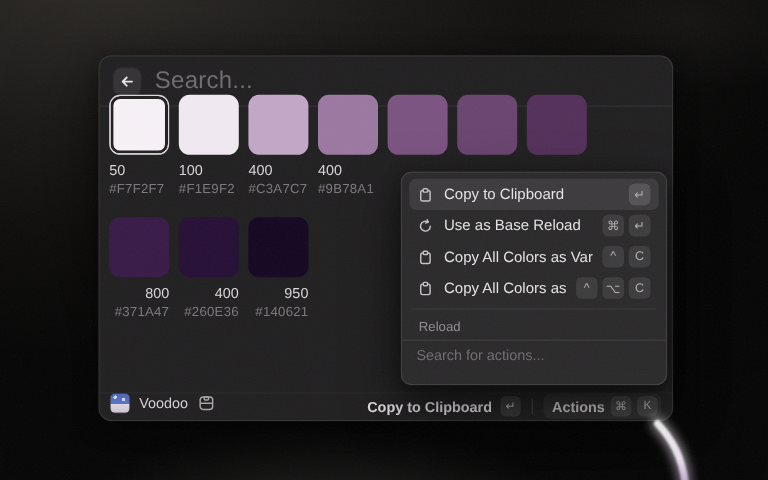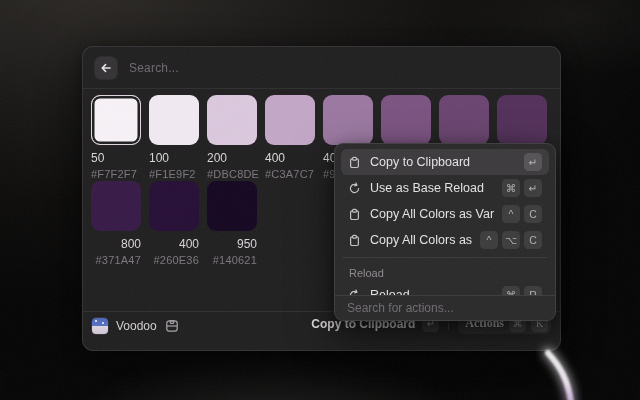--- a/index.html
+++ b/index.html
@@ -19,25 +19,25 @@
   .window { position:absolute; left:82px; top:46px; width:479px; height:305px;
     background:#201f20; border:1px solid rgba(255,255,255,0.09); border-radius:11px;
     box-shadow:0 24px 70px rgba(0,0,0,0.65), 0 4px 18px rgba(0,0,0,0.5); z-index:2; }
 
   .searchbar { position:absolute; left:0; top:0; right:0; height:42px;
     display:flex; align-items:center; gap:12px; padding:0 12px;
     border-bottom:1px solid rgba(255,255,255,0.07); }
   .back-btn { width:22px; height:22px; border-radius:6px; background:#343234;
     display:flex; align-items:center; justify-content:center; color:#e6e3e6; flex:0 0 auto;
     box-shadow:0 0 0 1px rgba(255,255,255,0.05); cursor:default; }
-  .search-placeholder { color:#6e6a6f; font-size:12px; letter-spacing:.2px; }
+  .search-placeholder { color:#6e6a6f; font-size:20px; letter-spacing:.2px; }
 
   
   .swatch-row { position:absolute; left:8px; display:flex; gap:8px; }
-  .row1 { top:48px;justify-content:center; }
+  .row1 { top:32px;justify-content:center; }
   .row2 { top:134px;text-align:right; }
   .cell { width:50px; flex:0 0 auto; }
   .swatch { width:50px; height:50px; border-radius:9px; }
   .swatch.selected { border:1.5px solid #ded4de; box-shadow:inset 0 0 0 2.5px #201f20; }
   .cell .sname { margin-top:6px; font-size:12px; color:#d9d6d9; font-weight:500; white-space:nowrap; }
   .cell .shex  { margin-top:3px; font-size:11px; color:#7c787d; letter-spacing:.2px; white-space:nowrap; }
 
   
   .panel { position:absolute; left:251px; top:96px; width:222px; height:178px;
     background:#2a292a; border:1px solid rgba(255,255,255,0.10); border-radius:9px;
@@ -49,43 +49,43 @@
   .action-row.selected { background:#3c3a3c; }
   .action-row .a-icon { width:14px; height:14px; color:#c6c3c6; flex:0 0 auto; display:flex; align-items:center; }
   .action-row .a-label { flex:1; font-size:12.5px; white-space:nowrap; overflow:hidden; }
   .keys { display:flex; gap:4px; }
   .keycap { min-width:18px; height:18px; padding:0 3px; border-radius:4.5px;
     background:rgba(255,255,255,0.09); color:#b3b0b3; font-size:10.5px;
     display:flex; align-items:center; justify-content:center; }
   .action-row.selected .keycap { background:rgba(255,255,255,0.13); }
   .p-divider { border-top:1px solid rgba(255,255,255,0.08); margin:4px 2px; }
   .p-section { font-size:11px; color:#8e8b8e; padding:5px 8px 3px; }
-  .panel-search { position:absolute; left:0; right:0; bottom:0; height:25px;
+  .panel-search { position:absolute; left:0; right:0; bottom:12px; height:25px;
     border-top:1px solid rgba(255,255,255,0.09); background:#2a292a;
     display:flex; align-items:center; padding:0 12px; font-size:12px; color:#6f6c70; }
 
   
-  .bottombar { position:absolute; left:0; right:0; bottom:16px; height:23px;
-    border-top:1px solid rgba(255,255,255,0.08); display:flex; align-items:flex-end;
+  .bottombar { position:absolute; left:0; right:0; bottom:0; height:23px;
+    border-top:1px solid rgba(255,255,255,0.08); display:flex; align-items:flex-start;
     padding:0 9px; border-radius:0 0 11px 11px; }
   .bb-left { display:flex; align-items:center; gap:8px; flex:1; }
   .app-icon { width:16px; height:16px; border-radius:4px;
     background-image:
       radial-gradient(1.5px 1.5px at 4px 3px, #cfd8f2 95%, transparent),
       radial-gradient(1.5px 1.5px at 11px 5px, #cfd8f2 95%, transparent),
       linear-gradient(180deg, #4d66b5 0%, #5873c8 52%, #ddd6e0 52%, #cfc4d4 100%);
     box-shadow:0 0 0 0.5px rgba(255,255,255,0.15); }
   .app-name { font-size:12px; color:#d2cfd2; }
   .bb-icon { color:#a8a5a8; display:flex; align-items:center; }
   .bb-right { display:flex; align-items:center; gap:7px; }
   .primary-label { font-size:12px; font-weight:700; color:#e2dfe2; }
   .keycap.small { min-width:17px; height:17px; font-size:10px; background:rgba(255,255,255,0.10); }
   .vdiv { width:1px; height:13px; background:rgba(255,255,255,0.14); margin:0 2px; }
   .actions-pill { display:flex; align-items:center; gap:5px; background:rgba(255,255,255,0.06);
-    border-radius:6px; padding:2px 3px 2px 7px;font-family:Liberation Serif, serif; }
+    border-radius:6px; padding:2px 3px 2px 7px; }
   .actions-pill .lbl { font-size:12px; font-weight:600; color:#cdcacd; }
 </style>
 </head>
 <body>
 
 <div class="stage">
 
   <div class="window">
 
     <div class="searchbar">
@@ -102,25 +102,20 @@
     <div class="swatch-row row1" id="row1">
         <div class="cell">
           <div class="swatch selected" style="background: rgb(247, 242, 247);"></div>
           <div class="sname">50</div>
           <div class="shex">#F7F2F7</div>
         </div>
         <div class="cell">
           <div class="swatch" style="background: rgb(241, 233, 242);"></div>
           <div class="sname">100</div>
           <div class="shex">#F1E9F2</div>
-        </div>
-        <div class="cell">
-          <div class="swatch" style="background: rgb(219, 200, 222);"></div>
-          <div class="sname">200</div>
-          <div class="shex">#DBC8DE</div>
         </div>
         <div class="cell">
           <div class="swatch" style="background: rgb(195, 167, 199);"></div>
           <div class="sname">400</div>
           <div class="shex">#C3A7C7</div>
         </div>
         <div class="cell">
           <div class="swatch" style="background: rgb(155, 120, 161);"></div>
           <div class="sname">400</div>
           <div class="shex">#9B78A1</div>

